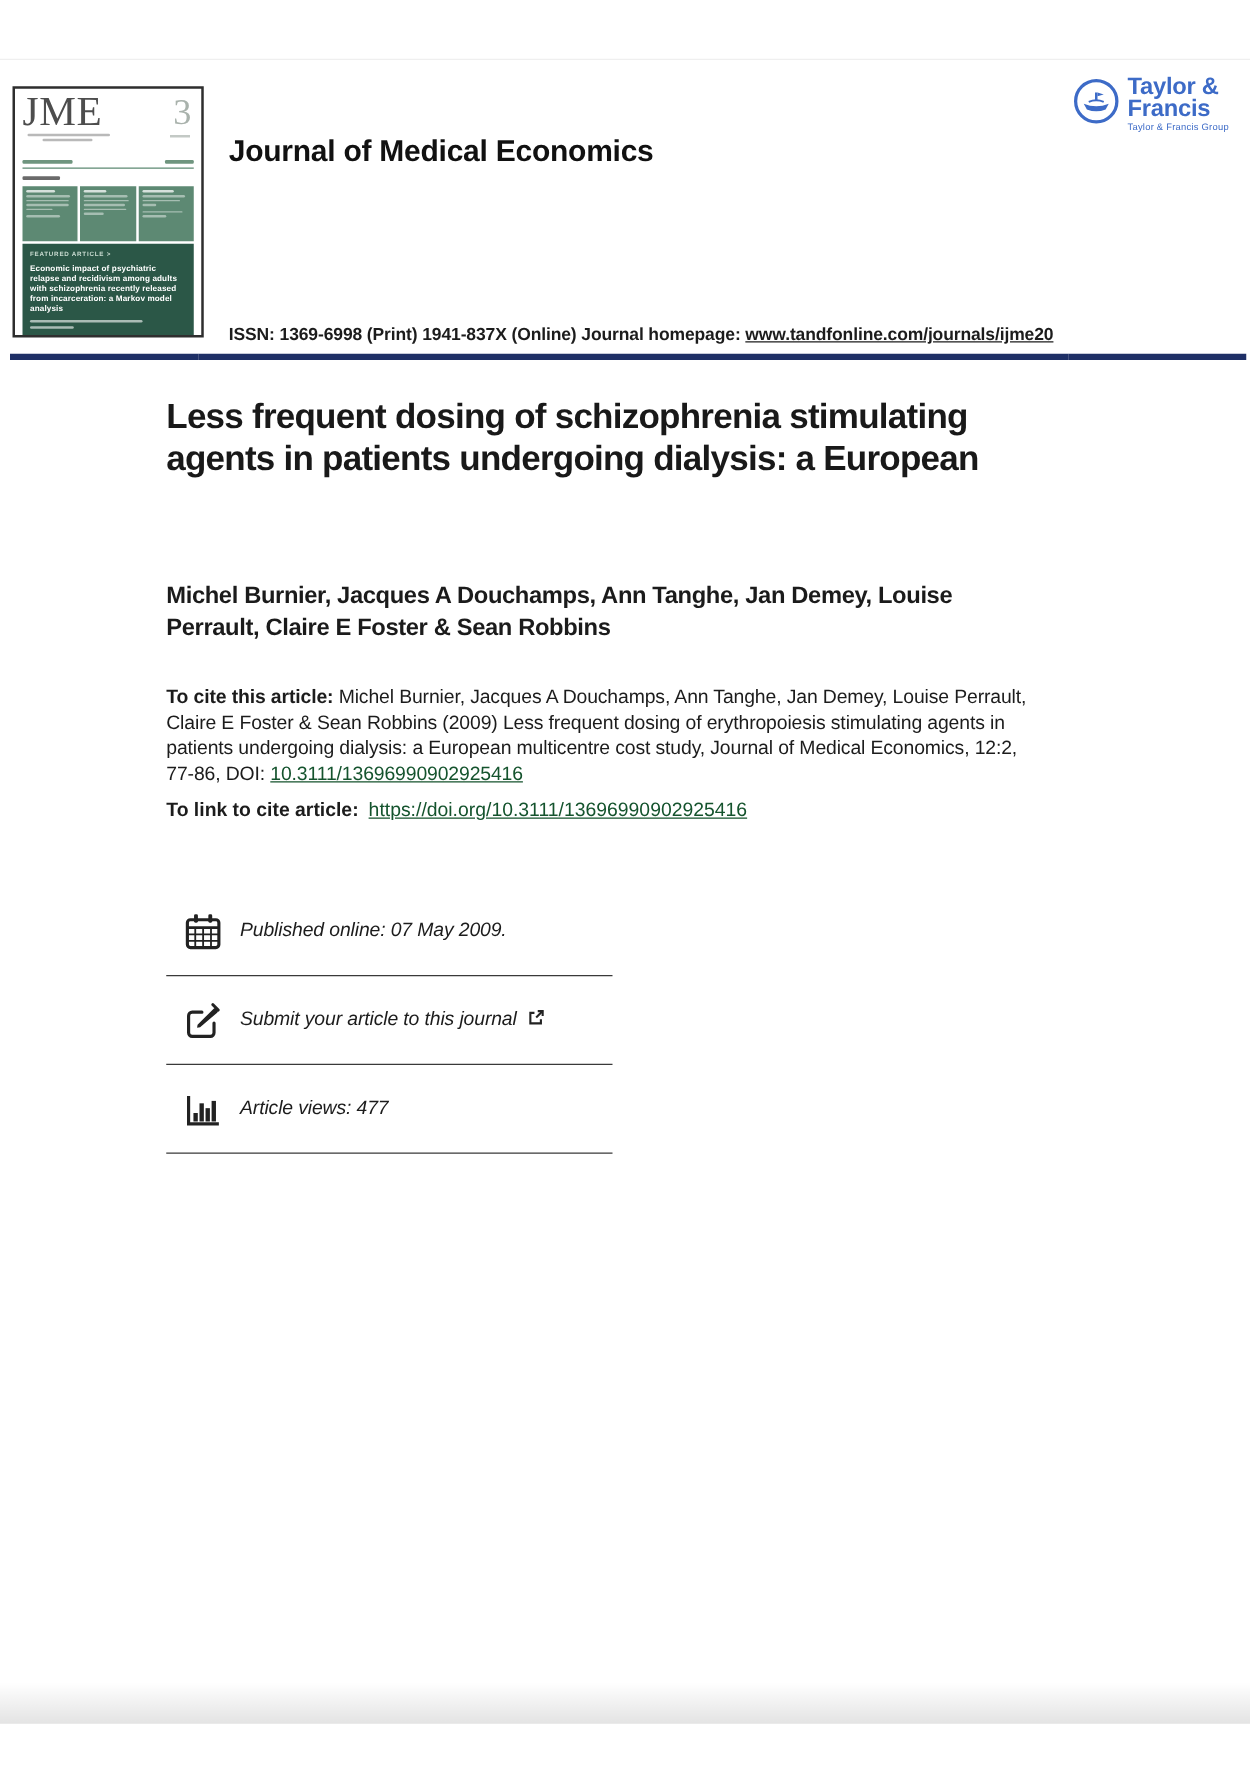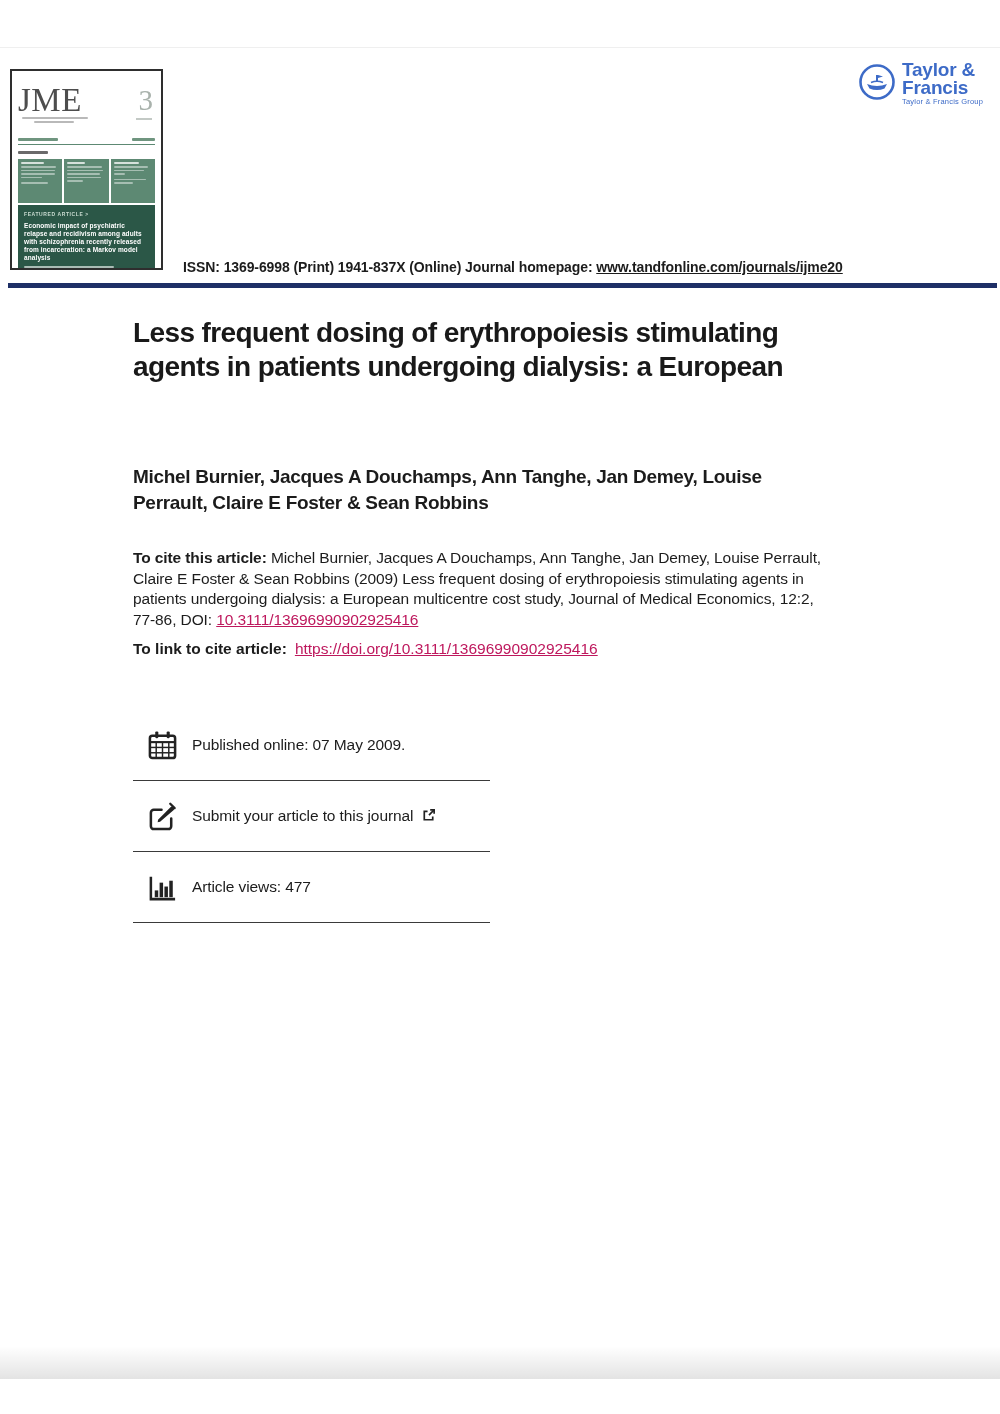--- a/index.html
+++ b/index.html
@@ -3,21 +3,21 @@
 <meta charset="utf-8">
 <style>
   html,body{margin:0;padding:0;background:#fff;}
   .page{position:relative;width:1000px;height:1414px;background:#fff;overflow:hidden;
         font-family:"Liberation Sans",sans-serif;color:#1a1a1a;}
   .hairline-top{position:absolute;left:0;top:47px;width:100%;height:1px;background:#efefef;}
 
   
   .cover{position:absolute;left:10px;top:69px;width:153px;height:201px;background:#fff;
          border:2px solid #2e2e2e;box-sizing:border-box;overflow:hidden;}
-  .cover-inner{padding:14px 6px 0 6px;}
+  .cover-inner{padding:4px 6px 0 6px;}
   .cover-masthead{position:relative;height:46px;}
   .jme{font-family:"Liberation Serif",serif;font-size:33px;line-height:30px;color:#4d4d4d;letter-spacing:.5px;}
   .issue-no{position:absolute;right:2px;top:0;font-family:"Liberation Serif",serif;font-size:29px;line-height:30px;color:#a9b2ac;}
   .stripe{height:2px;background:#b9b9b9;border-radius:1px;}
   .s-under-jme1{width:66px;margin:2px 0 0 4px;}
   .s-under-jme2{width:40px;margin:2px 0 0 16px;}
   .s-under-issue{position:absolute;right:3px;top:33px;width:16px;height:2px;background:#c3c9c5;}
   .cover-greenrow{display:flex;justify-content:space-between;align-items:center;
                   border-bottom:1px solid #5d8973;padding-bottom:3px;margin-top:7px;}
   .g-stripe{height:3px;background:#6f957f;border-radius:1px;}
@@ -48,27 +48,27 @@
   
   .article-title{position:absolute;left:133px;top:316px;width:745px;font-size:28px;font-weight:700;
                  line-height:34px;letter-spacing:-.6px;color:#191919;}
   .article-title div{white-space:nowrap;}
   .authors{position:absolute;left:133px;top:464px;font-size:19px;font-weight:700;line-height:26px;
            letter-spacing:-.3px;color:#1b1b1b;}
   .authors div{white-space:nowrap;}
   .cite{position:absolute;left:133px;top:548px;width:705px;font-size:15.5px;line-height:20.5px;
         letter-spacing:-.1px;color:#1c1c1c;margin:0;}
   .bold{font-weight:700;}
-  .cite a,.linkline a{color:#be185d;text-decoration:underline;}
+  .cite a,.linkline a{color:#14532d;text-decoration:underline;}
   .linkline{position:absolute;left:133px;top:640px;font-size:15.5px;color:#1c1c1c;margin:0;}
   .linkline a{margin-left:8px;}
 
   
   .actions{position:absolute;left:133px;top:710px;width:357px;}
-  .action-row{display:flex;align-items:center;height:70px;border-bottom:1.5px solid #3a3a3a;cursor:pointer;}
+  .action-row{display:flex;align-items:center;height:70px;border-bottom:1.5px solid #3a3a3a;cursor:pointer;font-style:italic;}
   .action-row .icon{width:33px;height:33px;margin-left:13px;flex:0 0 auto;display:flex;align-items:center;justify-content:center;}
   .action-label{margin-left:13px;font-size:15.5px;color:#1c1c1c;letter-spacing:-.1px;}
   .ext{margin-left:8px;position:relative;top:1px;}
 
   
   .footer{position:absolute;left:0;top:1292px;width:100%;text-align:center;font-size:15px;
           line-height:22.5px;color:#1c1c1c;letter-spacing:-.1px;}
   .bottom-shade{position:absolute;left:0;top:1346px;width:100%;height:33px;
                 background:linear-gradient(to bottom,rgba(0,0,0,0),rgba(0,0,0,0.11));}
 </style>
@@ -122,20 +122,21 @@
       <div class="cover-featured">
         <div class="feat-label">FEATURED ARTICLE  &gt;</div>
         <div class="feat-title">Economic impact of psychiatric relapse and recidivism among adults with schizophrenia recently released from incarceration: a Markov model analysis</div>
         <div class="feat-stripe" style="width:72%;margin-top:4px"></div>
         <div class="feat-stripe" style="width:28%;margin-top:3px"></div>
       </div>
 
     </div>
   </div>
 
+  <div class="journal-heading">Journal of Medical Economics</div>
 
   <div class="tf-logo">
     <span>
       <svg width="38" height="38" viewBox="0 0 38 38">
         <circle cx="19" cy="19" r="16.5" fill="none" stroke="#3d6bc7" stroke-width="2.6"></circle>
         <path d="M9 21 q10 4 20 0 l-2.5 4.5 q-7.5 3 -15 0 Z" fill="#3d6bc7"></path>
         <path d="M13 19.5 q6 -2.5 12 0" fill="none" stroke="#3d6bc7" stroke-width="1.6"></path>
         <rect x="18" y="12" width="2" height="6" fill="#3d6bc7"></rect>
         <path d="M20 12 l5 1.5 -5 1.5 Z" fill="#3d6bc7"></path>
       </svg>
@@ -152,21 +153,21 @@
 
   <div class="navy-rule">
     <div class="navy-seg seg1"></div>
     <div class="gap"></div>
     <div class="navy-seg seg2"></div>
     <div class="gap"></div>
     <div class="navy-seg seg3"></div>
   </div>
 
   <div class="article-title">
-    <div>Less frequent dosing of erythropoiesis stimulating</div>
+    <div>Less frequent dosing of schizophrenia stimulating</div>
     <div>agents in patients undergoing dialysis: a European</div>
   </div>
 
   <div class="authors">
     <div>Michel Burnier, Jacques A Douchamps, Ann Tanghe, Jan Demey, Louise</div>
     <div>Perrault, Claire E Foster &amp; Sean Robbins</div>
   </div>
 
   <p class="cite"><span class="bold">To cite this article:</span><span> Michel Burnier, Jacques A Douchamps, Ann Tanghe, Jan Demey, Louise Perrault, Claire E Foster &amp; Sean Robbins (2009) Less frequent dosing of erythropoiesis stimulating agents in patients undergoing dialysis: a European multicentre cost study, Journal of Medical Economics, 12:2, 77-86, DOI: </span><a href="#">10.3111/13696990902925416</a></p>
 

